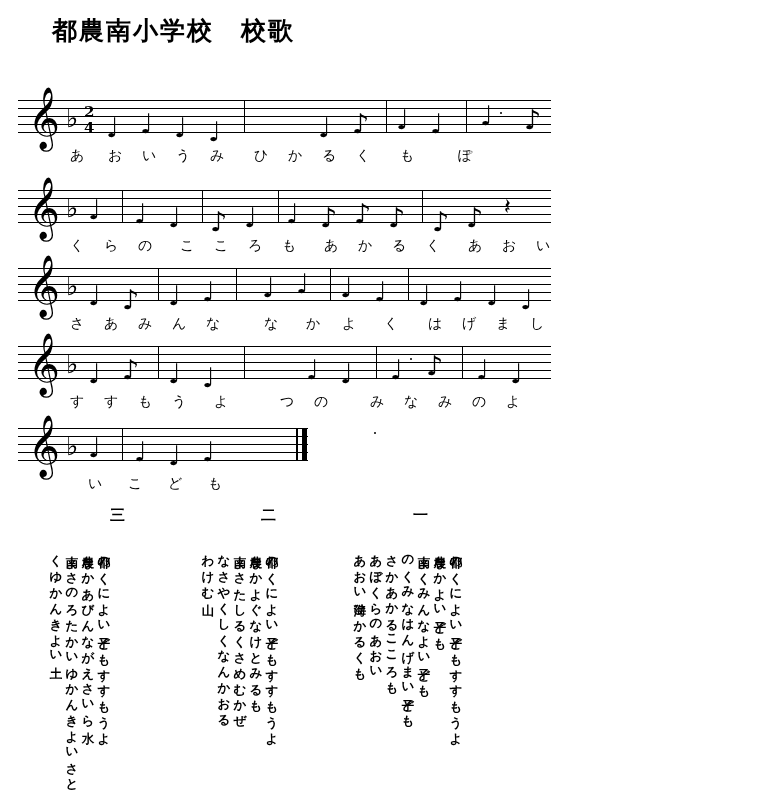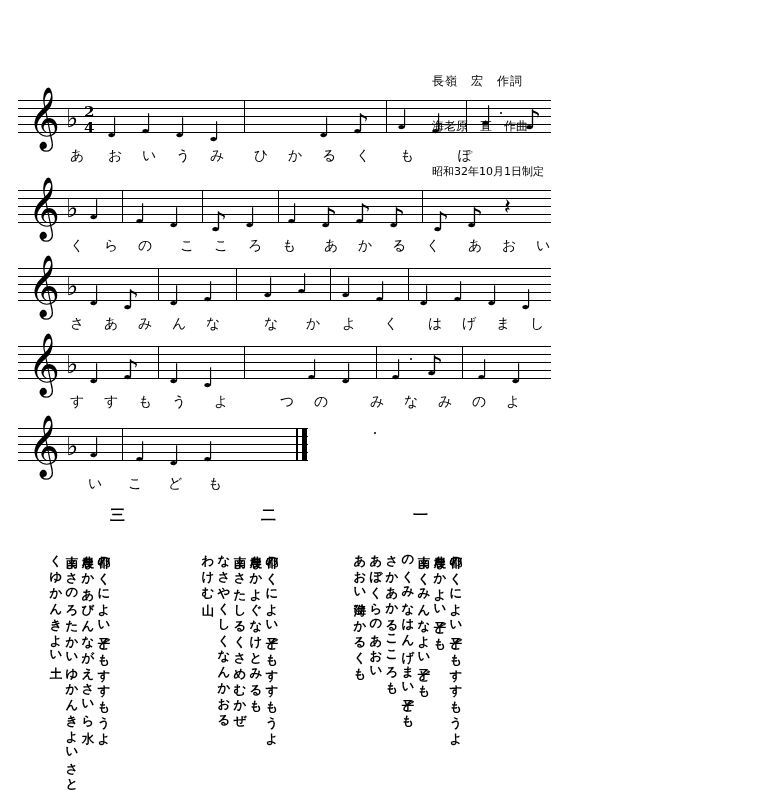--- a/index.html
+++ b/index.html
@@ -169,26 +169,22 @@
     height: 2px;
     background: #000;
     border-radius: 50%;
   }
 </style>
 </head>
 <body>
 
 <div class="page">
 
-
-  <div class="credits">
-    <div class="c1">長嶺　宏　作詞</div>
-    <div class="c2">海老原　直　作曲</div>
-    <div class="c3">昭和32年10月1日制定</div>
-  </div>
+  <div class="title">都農南小学校　校歌</div>
+
 
   <div class="system" style="top:100px;">
     <div class="staff">
       <div class="line" style="top:0px;  width:533px;"></div>
       <div class="line" style="top:8px;  width:533px;"></div>
       <div class="line" style="top:16px; width:533px;"></div>
       <div class="line" style="top:24px; width:533px;"></div>
       <div class="line" style="top:32px; width:533px;"></div>
       <div class="clef">𝄞</div>
       <div class="keysig" style="left:48px; top:5px;">♭</div>

